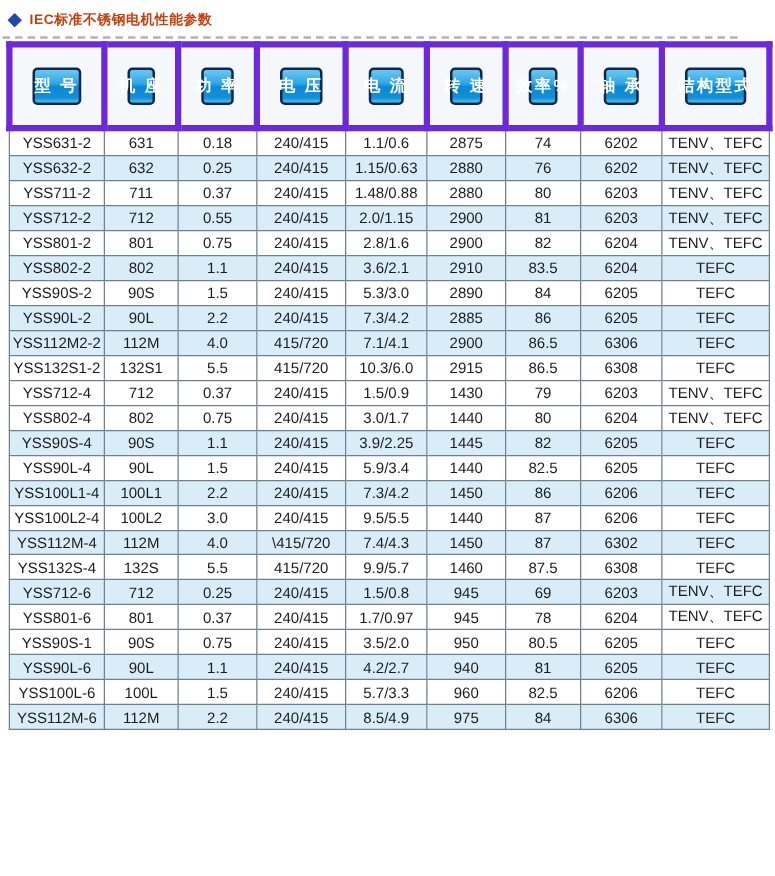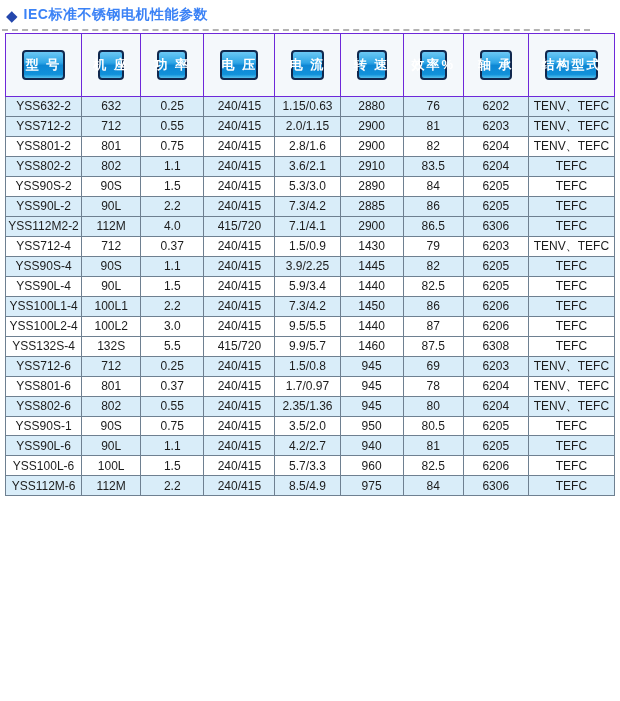--- a/index.html
+++ b/index.html
@@ -18,22 +18,22 @@
     display:flex;align-items:center;
     padding:4px 6px 0 6px;
   }
   .diamond{
     color:#2447ad;
     font-size:15px;
     margin-right:6px;
     line-height:1;
   }
   .title-text{
-    color:#3b82f6;
-    font-size:14px;
+    color:#c2410c;
+    font-size:11px;
     font-weight:bold;
     letter-spacing:0.5px;
   }
   .dashed-divider{
     border-top:2px dashed #b3b3b3;
     margin:3px 30px 0 2px;
     height:0;
   }
 
   
@@ -44,21 +44,21 @@
   table{
     border-collapse:collapse;
     table-layout:fixed;
     width:610px;
     background:#ffffff;
     border:1px solid #4a4a4a;
   }
   thead th{
     padding:16px;
     height:30px;
-    border:1px solid #6d28d9;
+    border:5px solid #6d28d9;
     background:#f4f8fb;
     vertical-align:middle;
   }
   .hbtn{
     box-sizing:border-box;
     width:100%;height:30px;
     border:2px solid #10284e;
     border-radius:4px;
     background:linear-gradient(180deg,#6cc8f4 0%,#2da5e6 42%,#0e87d4 52%,#1191da 86%,#54c0ee 100%);
     color:#ffffff;
@@ -129,29 +129,51 @@
             </th>
             <th>
               <div class="hbtn">轴 承</div>
             </th>
             <th>
               <div class="hbtn">结构型式</div>
             </th>
           </tr>
       </thead>
       <tbody id="table-body">
+          <tr>
+            <td>YSS631-2</td>
+            <td>631</td>
+            <td>0.18</td>
+            <td>240/415</td>
+            <td>1.1/0.6</td>
+            <td>2875</td>
+            <td>74</td>
+            <td>6202</td>
+            <td>TENV、TEFC</td>
+          </tr>
           <tr class="alt">
             <td>YSS632-2</td>
             <td>632</td>
             <td>0.25</td>
             <td>240/415</td>
             <td>1.15/0.63</td>
             <td>2880</td>
             <td>76</td>
             <td>6202</td>
+            <td>TENV、TEFC</td>
+          </tr>
+          <tr>
+            <td>YSS711-2</td>
+            <td>711</td>
+            <td>0.37</td>
+            <td>240/415</td>
+            <td>1.48/0.88</td>
+            <td>2880</td>
+            <td>80</td>
+            <td>6203</td>
             <td>TENV、TEFC</td>
           </tr>
           <tr class="alt">
             <td>YSS712-2</td>
             <td>712</td>
             <td>0.55</td>
             <td>240/415</td>
             <td>2.0/1.15</td>
             <td>2900</td>
             <td>81</td>
@@ -207,30 +229,52 @@
             <td>112M</td>
             <td>4.0</td>
             <td>415/720</td>
             <td>7.1/4.1</td>
             <td>2900</td>
             <td>86.5</td>
             <td>6306</td>
             <td>TEFC</td>
           </tr>
           <tr>
+            <td>YSS132S1-2</td>
+            <td>132S1</td>
+            <td>5.5</td>
+            <td>415/720</td>
+            <td>10.3/6.0</td>
+            <td>2915</td>
+            <td>86.5</td>
+            <td>6308</td>
+            <td>TEFC</td>
+          </tr>
+          <tr>
             <td>YSS712-4</td>
             <td>712</td>
             <td>0.37</td>
             <td>240/415</td>
             <td>1.5/0.9</td>
             <td>1430</td>
             <td>79</td>
             <td>6203</td>
             <td>TENV、TEFC</td>
           </tr>
+          <tr>
+            <td>YSS802-4</td>
+            <td>802</td>
+            <td>0.75</td>
+            <td>240/415</td>
+            <td>3.0/1.7</td>
+            <td>1440</td>
+            <td>80</td>
+            <td>6204</td>
+            <td>TENV、TEFC</td>
+          </tr>
           <tr class="alt">
             <td>YSS90S-4</td>
             <td>90S</td>
             <td>1.1</td>
             <td>240/415</td>
             <td>3.9/2.25</td>
             <td>1445</td>
             <td>82</td>
             <td>6205</td>
             <td>TEFC</td>
@@ -259,20 +303,31 @@
           </tr>
           <tr>
             <td>YSS100L2-4</td>
             <td>100L2</td>
             <td>3.0</td>
             <td>240/415</td>
             <td>9.5/5.5</td>
             <td>1440</td>
             <td>87</td>
             <td>6206</td>
+            <td>TEFC</td>
+          </tr>
+          <tr class="alt">
+            <td>YSS112M-4</td>
+            <td>112M</td>
+            <td>4.0</td>
+            <td>\415/720</td>
+            <td>7.4/4.3</td>
+            <td>1450</td>
+            <td>87</td>
+            <td>6302</td>
             <td>TEFC</td>
           </tr>
           <tr>
             <td>YSS132S-4</td>
             <td>132S</td>
             <td>5.5</td>
             <td>415/720</td>
             <td>9.9/5.7</td>
             <td>1460</td>
             <td>87.5</td>
@@ -294,31 +349,20 @@
             <td>YSS801-6</td>
             <td>801</td>
             <td>0.37</td>
             <td>240/415</td>
             <td>1.7/0.97</td>
             <td>945</td>
             <td>78</td>
             <td>6204</td>
             <td>TENV、TEFC</td>
           </tr>
-          <tr class="alt">
-            <td>YSS802-6</td>
-            <td>802</td>
-            <td>0.55</td>
-            <td>240/415</td>
-            <td>2.35/1.36</td>
-            <td>945</td>
-            <td>80</td>
-            <td>6204</td>
-            <td>TENV、TEFC</td>
-          </tr>
           <tr>
             <td>YSS90S-1</td>
             <td>90S</td>
             <td>0.75</td>
             <td>240/415</td>
             <td>3.5/2.0</td>
             <td>950</td>
             <td>80.5</td>
             <td>6205</td>
             <td>TEFC</td>

